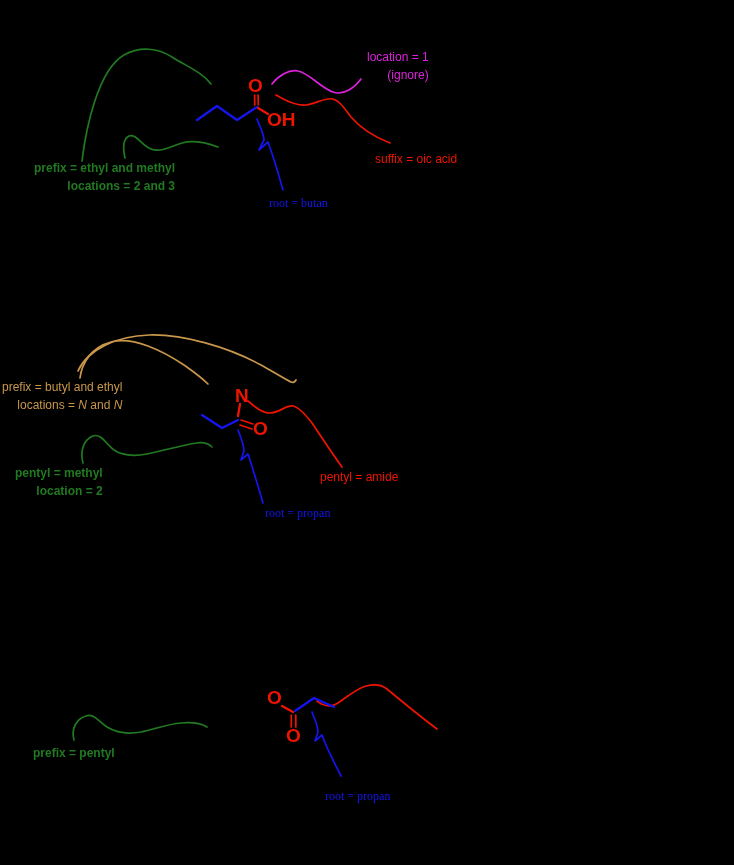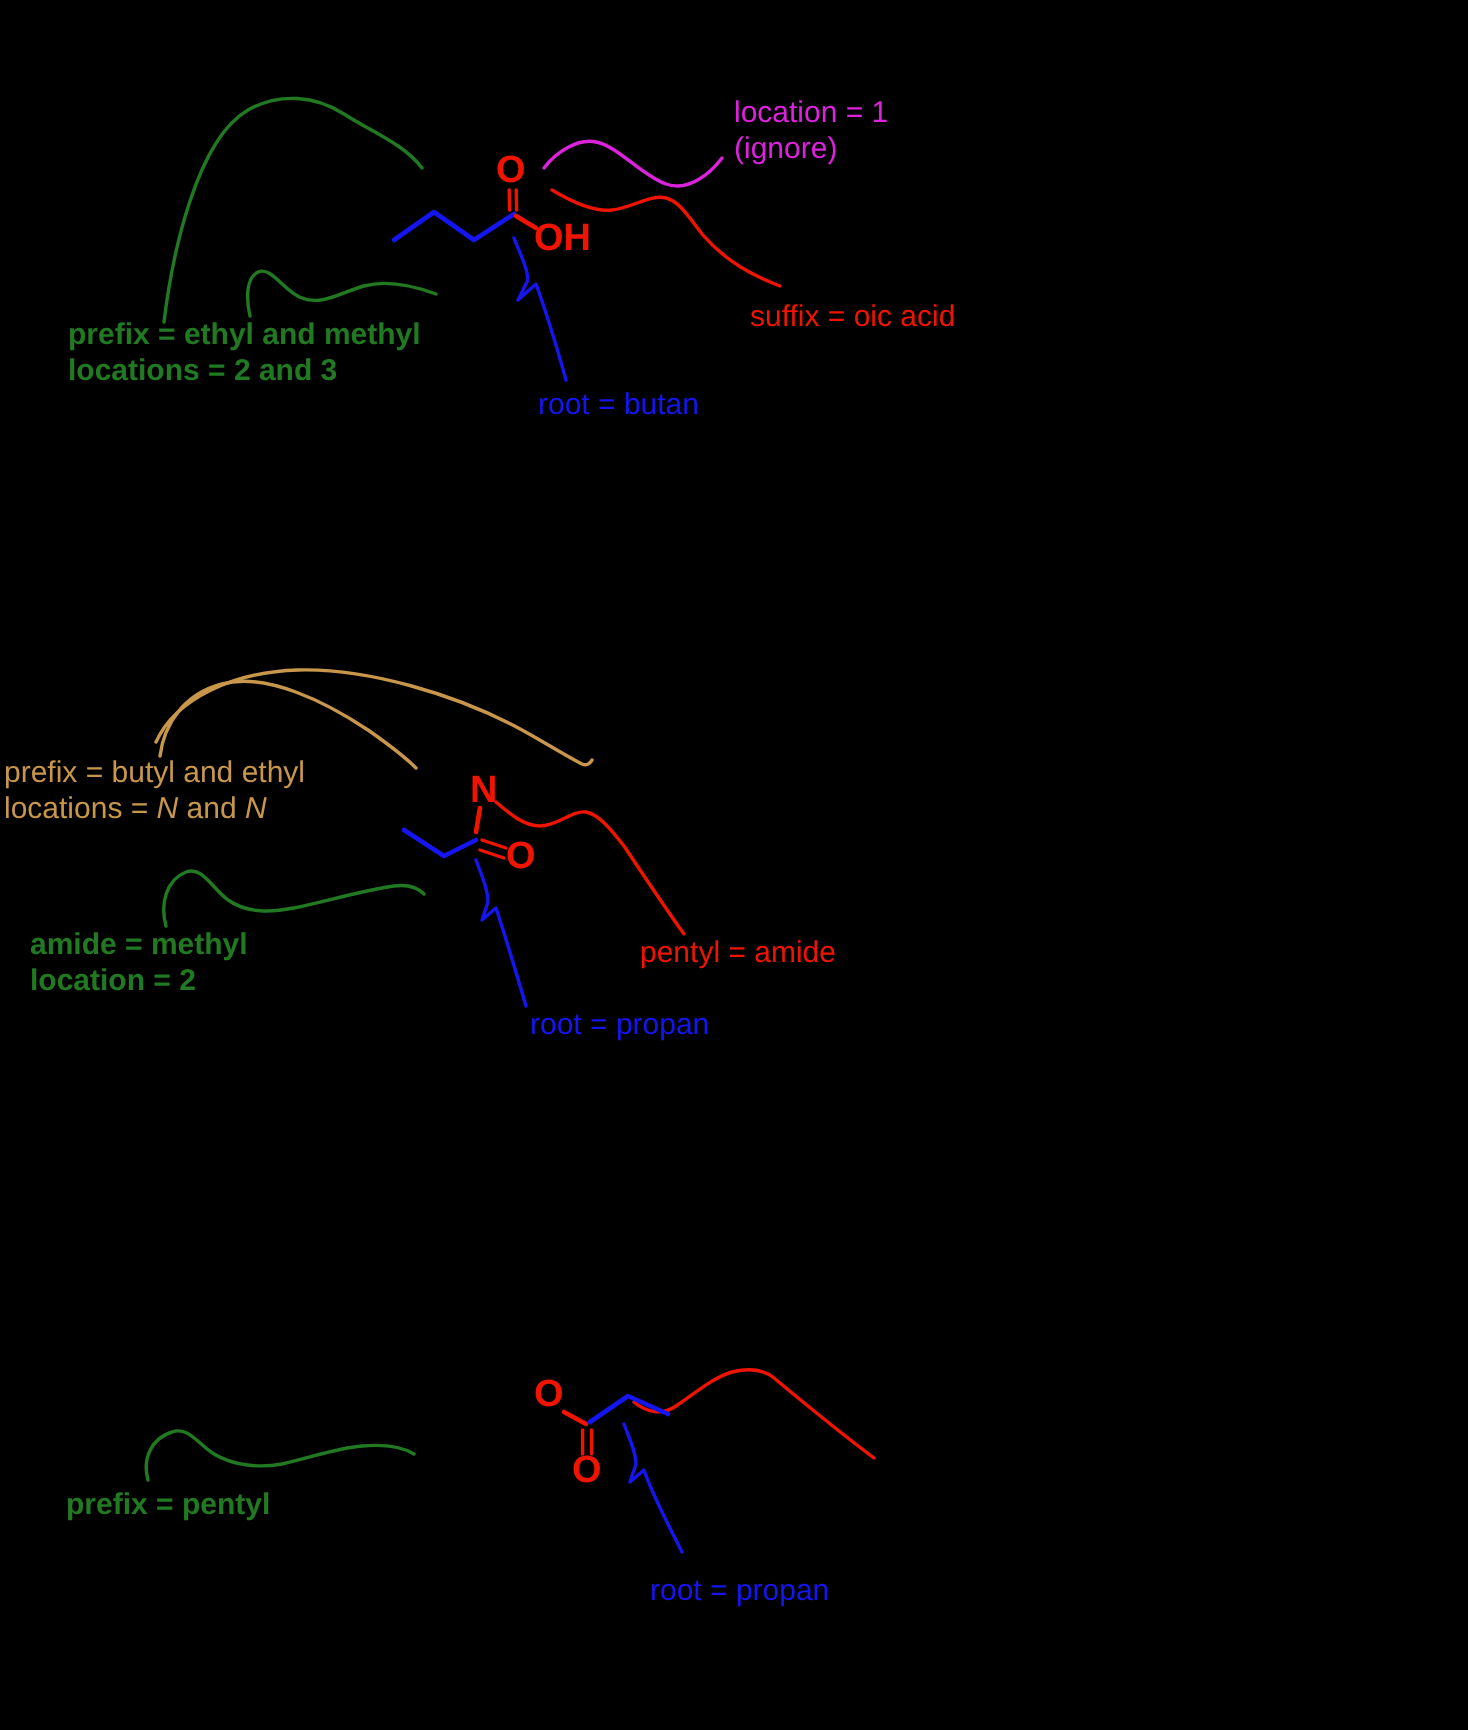--- a/index.html
+++ b/index.html
@@ -16,33 +16,34 @@
   .curve{stroke-width:1.7px;}
   .bond{stroke-width:2.3px;}
   .dbond{stroke-width:1.7px;}
   .stroke-green{stroke:var(--green);}
   .stroke-orange{stroke:var(--orange);}
   .stroke-magenta{stroke:var(--magenta);}
   .stroke-red{stroke:var(--red);}
   .stroke-blue{stroke:var(--blue);}
   .label{
     position:absolute;
-    font-size:15px;line-height:18px;
+    font-size:12px;line-height:18px;
     white-space:nowrap;
+    text-align:right;
   }
   .atom{
     position:absolute;
     font-size:19px;font-weight:bold;line-height:1;
     white-space:nowrap;
   }
   .c-green{color:var(--green);font-weight:bold;}
   .c-orange{color:var(--orange);}
   .c-magenta{color:var(--magenta);}
   .c-red{color:var(--red);}
-  .c-blue{color:var(--blue);}
+  .c-blue{color:var(--blue);font-family:Liberation Serif, serif;}
   i{font-style:italic;}
 </style>
 </head>
 <body>
 
 <div class="stage">
 
   <svg class="layer" width="734" height="865" viewBox="0 0 734 865">
 
     <g>
@@ -93,21 +94,21 @@
 
   <div class="atom c-red" style="left:248px;top:76px">O</div>
   <div class="atom c-red" style="left:267px;top:110px">OH</div>
 
   <div class="label c-orange" style="left:2px;top:378px">
     <div>prefix = butyl and ethyl</div>
     <div><span>locations = </span><i>N</i><span> and </span><i>N</i></div>
   </div>
 
   <div class="label c-green" style="left:15px;top:464px">
-    <div>amide = methyl</div>
+    <div>pentyl = methyl</div>
     <div>location = 2</div>
   </div>
 
   <div class="label c-red" style="left:320px;top:468px">pentyl = amide</div>
 
   <div class="label c-blue" style="left:265px;top:504px">root = propan</div>
 
   <div class="atom c-red" style="left:235px;top:386px">N</div>
   <div class="atom c-red" style="left:253px;top:419px">O</div>
 

